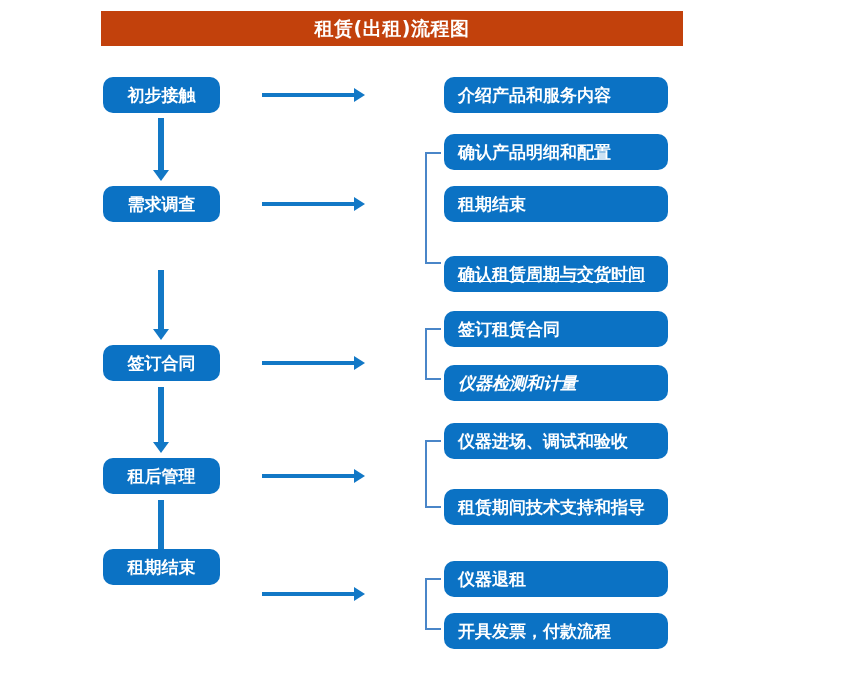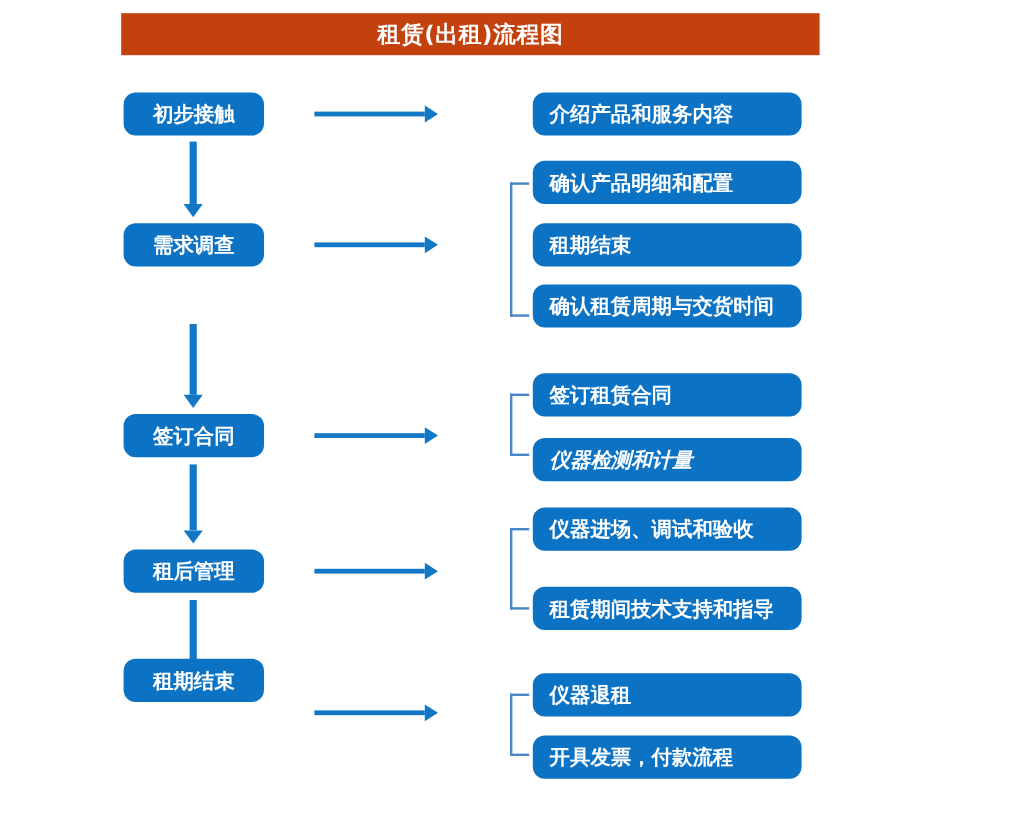--- a/index.html
+++ b/index.html
@@ -138,21 +138,21 @@
   </div>
 
   <div class="node stage" style="top:186px;">需求调查</div>
   <div class="h-arrow" style="left:262px; top:197px; width:103px;">
     <div class="shaft" style="width:92px;"></div>
     <div class="head" style="left:92px;"></div>
   </div>
   <div class="bracket" style="left:425px; top:152px; height:112px;"></div>
   <div class="node task" style="top:134px;">确认产品明细和配置</div>
   <div class="node task" style="top:186px;">租期结束</div>
-  <div class="node task" style="top:237px;">确认租赁周期与交货时间</div>
+  <div class="node task" style="top:256px;text-decoration:underline;">确认租赁周期与交货时间</div>
 
   <div class="v-arrow" style="left:153px; top:270px; height:70px;">
     <div class="shaft" style="height:59px;"></div>
     <div class="head"></div>
   </div>
 
   <div class="node stage" style="top:345px;">签订合同</div>
   <div class="h-arrow" style="left:262px; top:356px; width:103px;">
     <div class="shaft" style="width:92px;"></div>
     <div class="head" style="left:92px;"></div>

